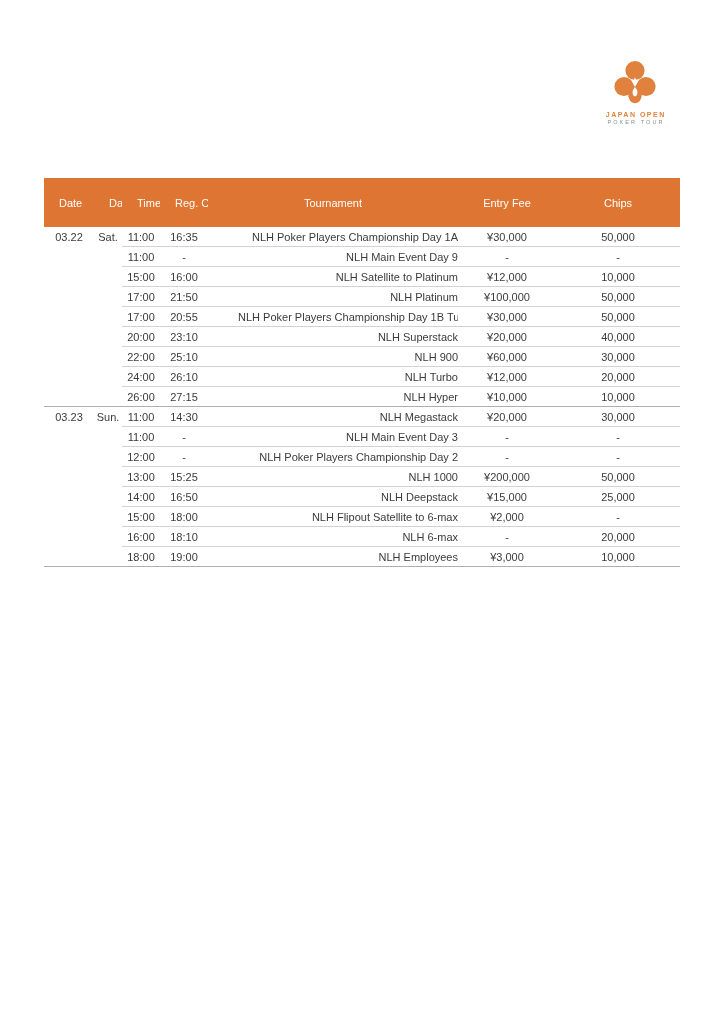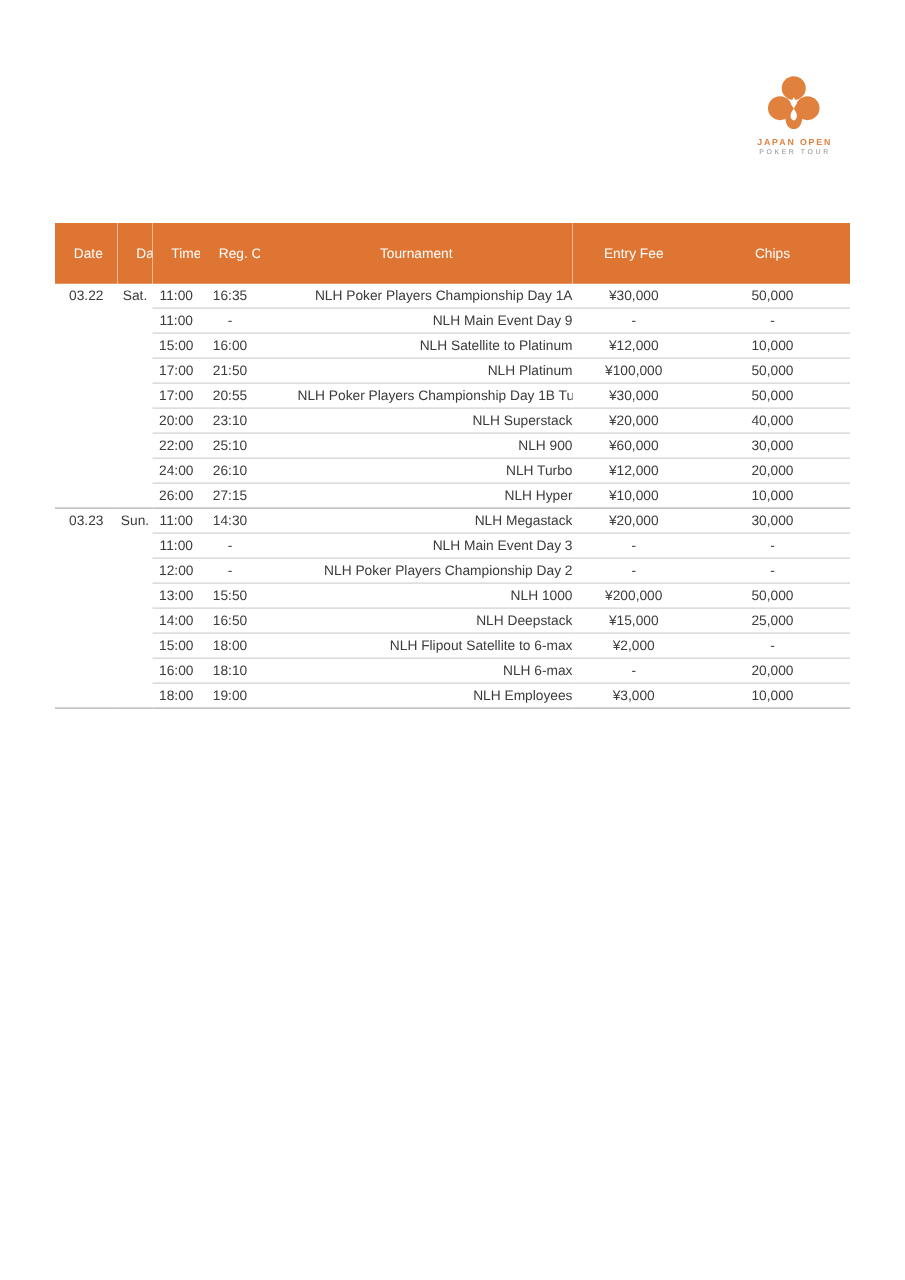--- a/index.html
+++ b/index.html
@@ -215,21 +215,21 @@
       <td class="sep">12:00</td>
       <td class="sep">-</td>
       <td class="sep t-name">NLH Poker Players Championship Day 2</td>
       <td class="sep">-</td>
       <td class="sep">-</td>
     </tr>
         <tr>
       <td></td>
       <td></td>
       <td class="sep">13:00</td>
-      <td class="sep">15:50</td>
+      <td class="sep">15:25</td>
       <td class="sep t-name">NLH 1000</td>
       <td class="sep">¥200,000</td>
       <td class="sep">50,000</td>
     </tr>
         <tr>
       <td></td>
       <td></td>
       <td class="sep">14:00</td>
       <td class="sep">16:50</td>
       <td class="sep t-name">NLH Deepstack</td>

